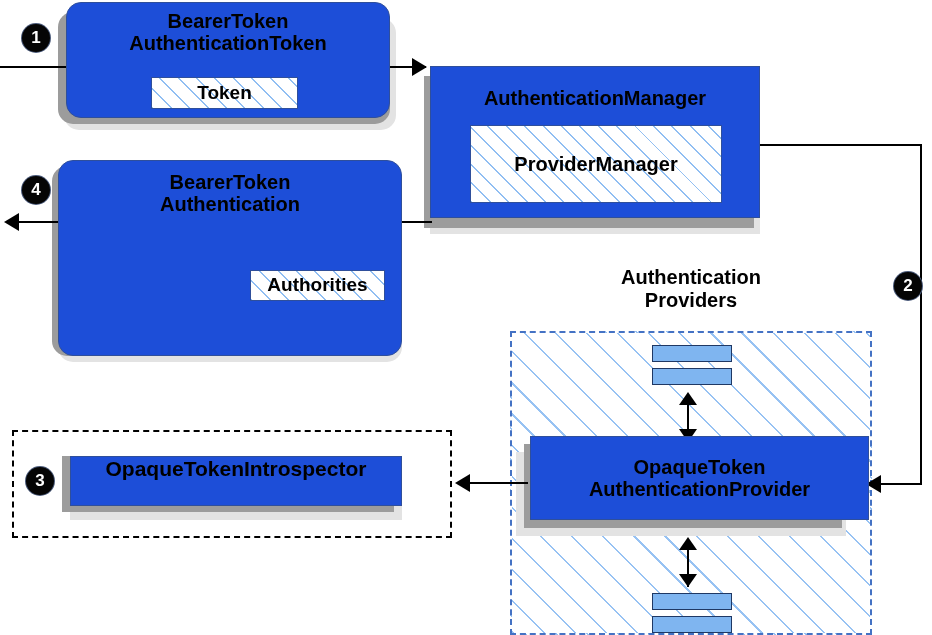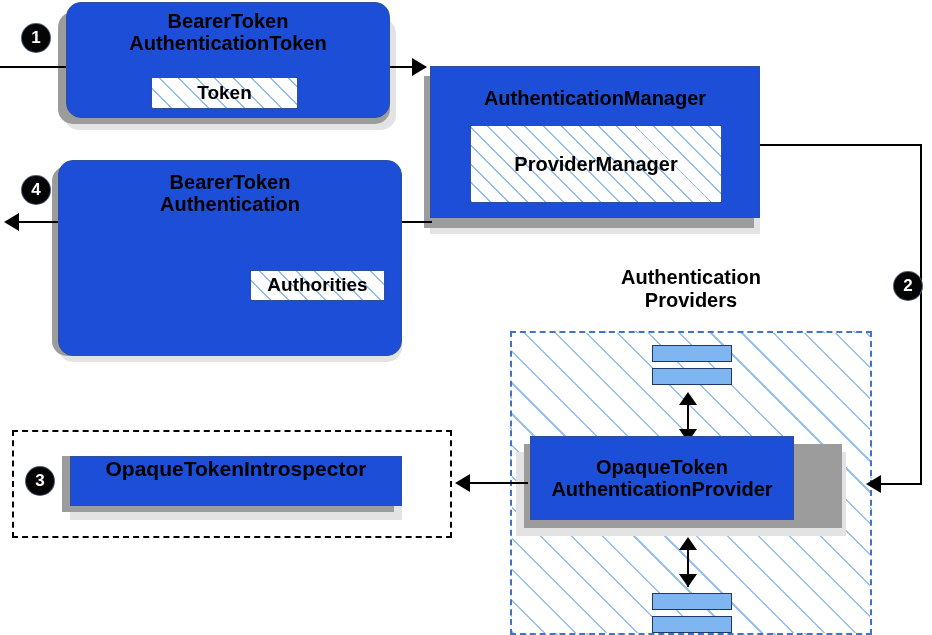--- a/index.html
+++ b/index.html
@@ -128,21 +128,21 @@
     <div class="ttl">AuthenticationManager</div>
   </div>
   <div class="slot" style="left:470px; top:125px; width:252px; height:78px; font-size:20px;">ProviderManager</div>
 
   <div class="node rounded" style="left:58px; top:160px; width:344px; height:196px; font-size:20px; padding-top:10px;">
     <div class="ttl">BearerToken
 Authentication</div>
   </div>
   <div class="slot" style="left:250px; top:270px; width:135px; height:31px; font-size:19px;">Authorities</div>
 
-  <div class="node" style="left:530px; top:436px; width:264px; height:84px; font-size:20px; justify-content:center;">
+  <div class="node" style="left:530px; top:436px; width:339px; height:84px; font-size:20px; justify-content:center;">
     <div class="ttl">OpaqueToken
 AuthenticationProvider</div>
   </div>
 
   <div class="node" style="left:70px; top:456px; width:332px; height:50px; font-size:21px; justify-content:flex-start;">
     <div class="ttl">OpaqueTokenIntrospector</div>
   </div>
 
   <div class="badge" style="left:22px;  top:24px;">1</div>
   <div class="badge" style="left:894px; top:272px;">2</div>

